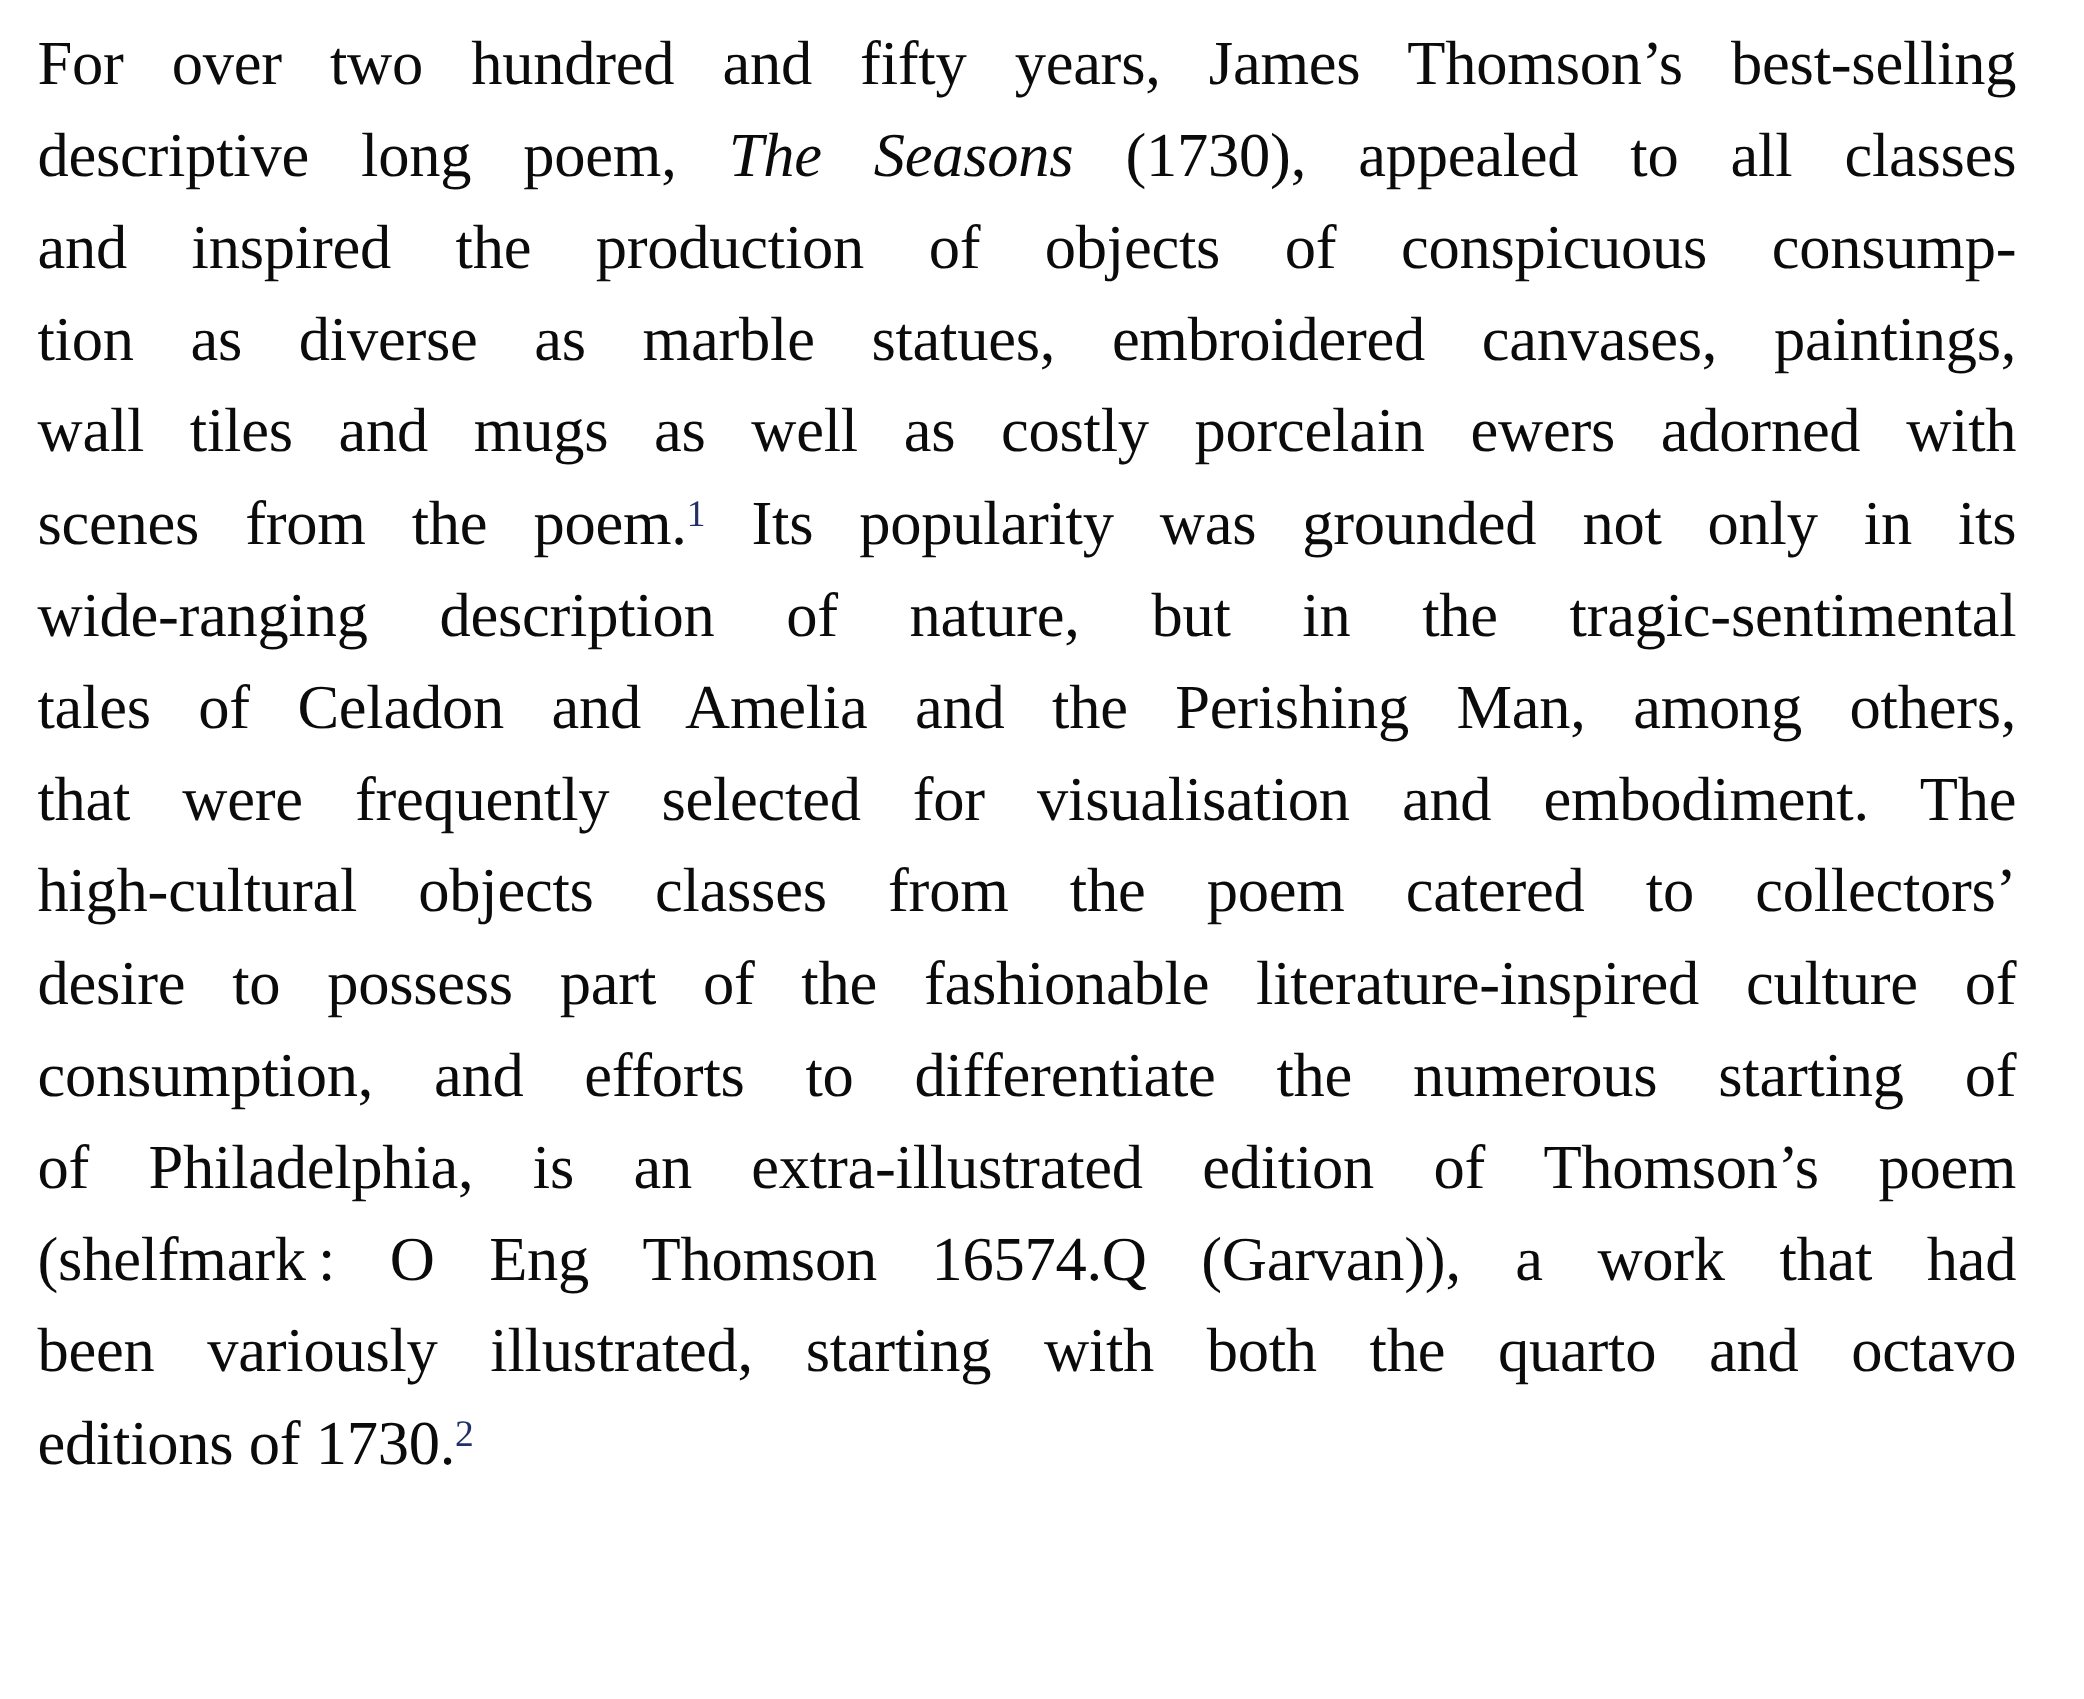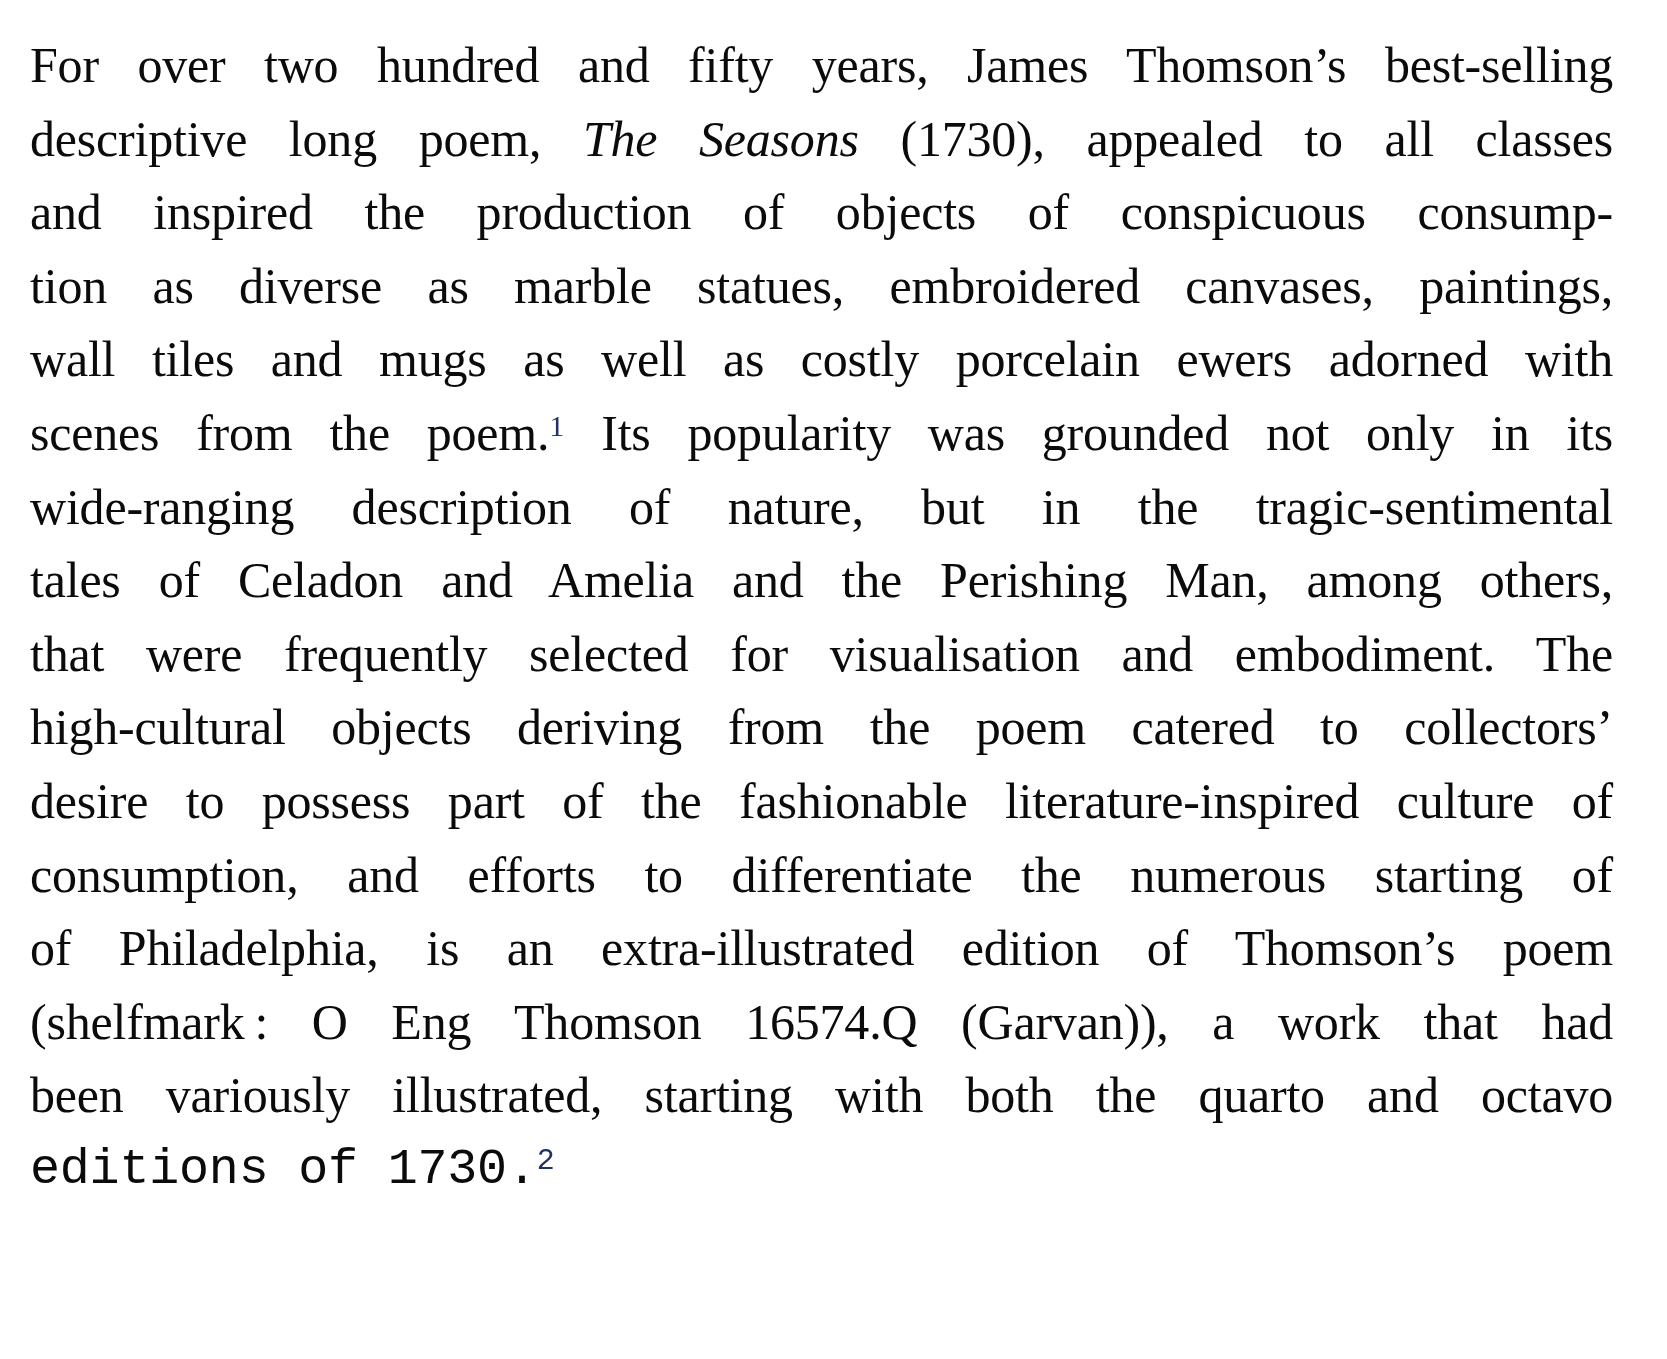--- a/index.html
+++ b/index.html
@@ -10,38 +10,37 @@
   .page {
     position: relative;
     box-sizing: border-box;
     width: 1667px;
     height: 1359px;
     background: #ffffff;
     overflow: hidden;
   }
   .paragraph {
     box-sizing: border-box;
-    padding: 29px 54px 0 30px;
+    padding: 14px 54px 0 30px;
     font-family: "Liberation Serif", "DejaVu Serif", serif;
     font-size: 50px;
     letter-spacing: -0.2px;
     color: #0b0b0b;
   }
   .line {
     line-height: 73.6px;
     height: 73.6px;
     text-align: justify;
     text-align-last: justify;
     hyphens: none;
     word-break: normal;
   }
   .line.last {
     text-align: center;
     text-align-last: left;
-    font-family: Liberation Mono, monospace;
   }
   .italic {
     font-style: italic;
   }
   .fnref {
     color: #233066;
     font-size: 0.60em;
     position: relative;
     top: -0.48em;
     letter-spacing: 0;
@@ -55,21 +54,21 @@
   <div class="paragraph">
     <div class="line"><span>For over two hundred and fifty years, James Thomson’s best-selling</span></div>
     <div class="line"><span>descriptive long poem, </span><span class="italic">The Seasons</span><span> (1730), appealed to all classes</span></div>
     <div class="line"><span>and inspired the production of objects of conspicuous consump-</span></div>
     <div class="line"><span>tion as diverse as marble statues, embroidered canvases, paintings,</span></div>
     <div class="line"><span>wall tiles and mugs as well as costly porcelain ewers adorned with</span></div>
     <div class="line"><span>scenes from the poem.</span><span class="fnref">1</span><span> Its popularity was grounded not only in its</span></div>
     <div class="line"><span>wide-ranging description of nature, but in the tragic-sentimental</span></div>
     <div class="line"><span>tales of Celadon and Amelia and the Perishing Man, among others,</span></div>
     <div class="line"><span>that were frequently selected for visualisation and embodiment. The</span></div>
-    <div class="line"><span>high-cultural objects deriving from the poem catered to collectors’</span></div>
+    <div class="line"><span>high-cultural objects classes from the poem catered to collectors’</span></div>
     <div class="line"><span>desire to possess part of the fashionable literature-inspired culture of</span></div>
     <div class="line"><span>consumption, and efforts to differentiate the numerous starting of</span></div>
     <div class="line"><span>of Philadelphia, is an extra-illustrated edition of Thomson’s poem</span></div>
     <div class="line"><span>(shelfmark : O Eng Thomson 16574.Q (Garvan)), a work that had</span></div>
     <div class="line"><span>been variously illustrated, starting with both the quarto and octavo</span></div>
     <div class="line last"><span>editions of 1730.</span><span class="fnref">2</span></div>
   </div>
 </div>
 
 </body></html>

